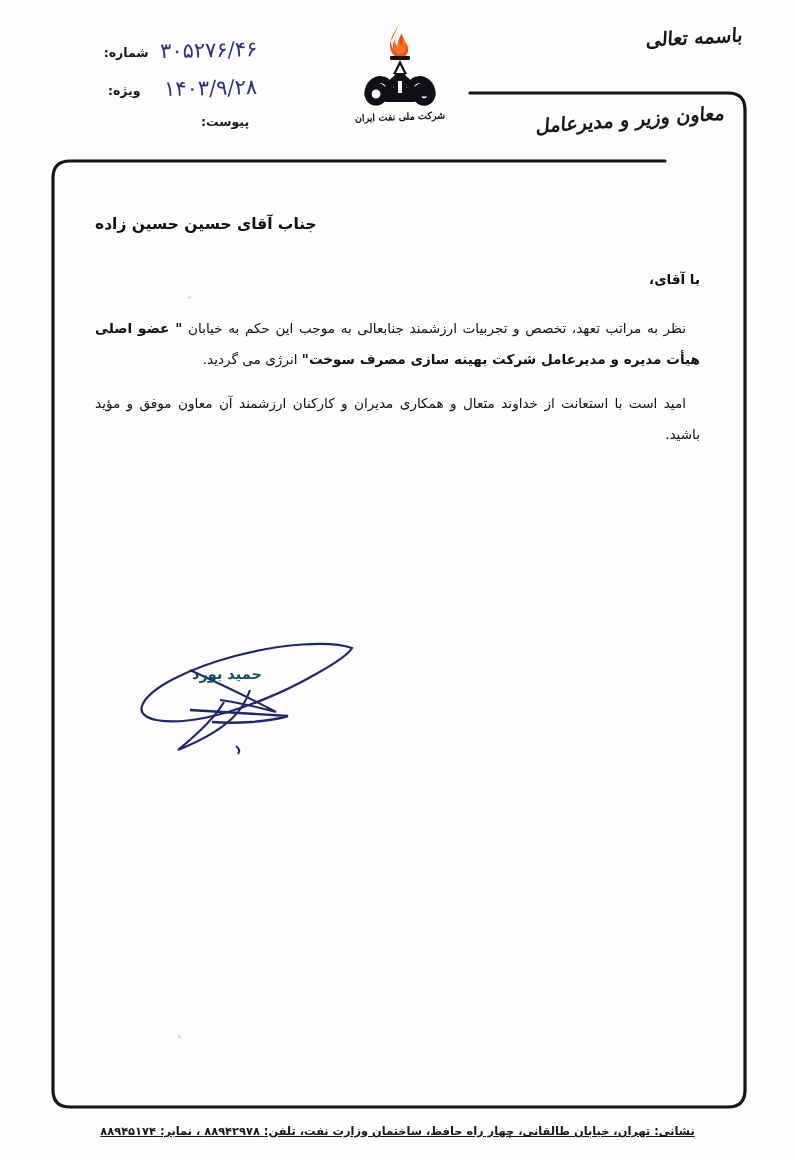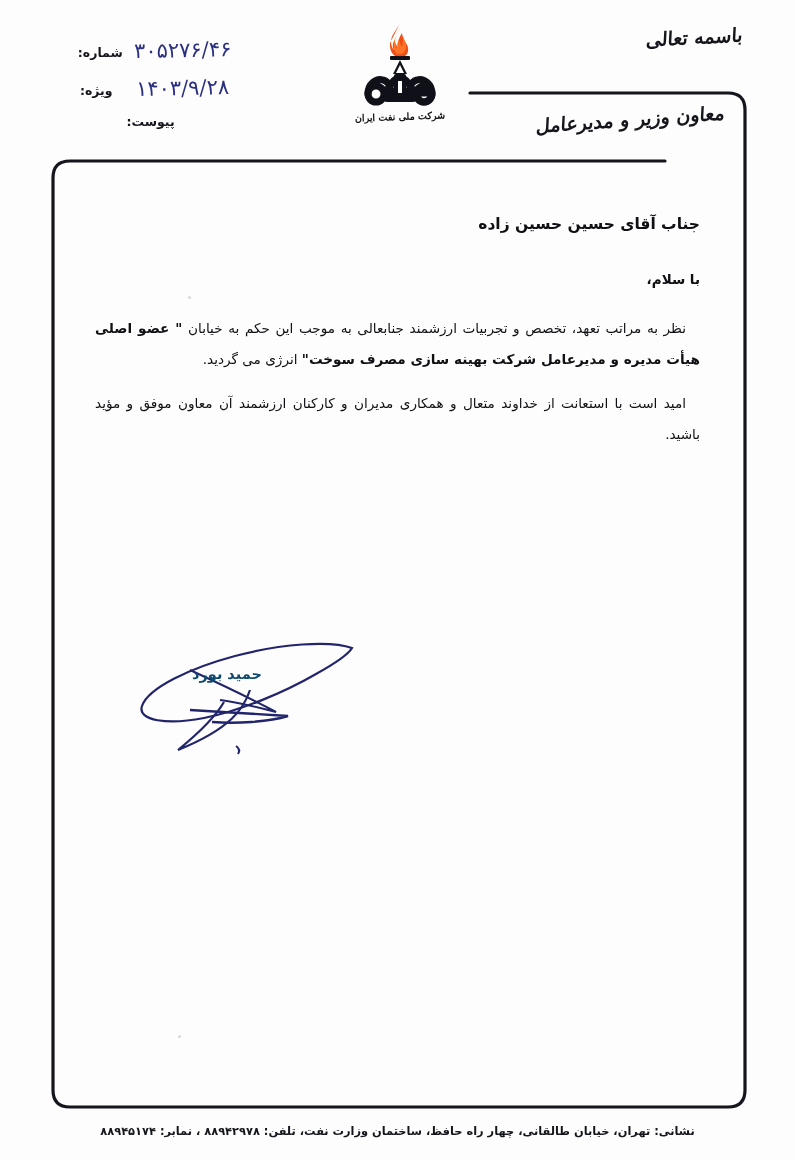--- a/index.html
+++ b/index.html
@@ -34,21 +34,21 @@
     top: 38px;
     left: 52px;
     width: 215px;
     text-align: left;
     direction: rtl;
   }
   .ref-row {
     display: flex;
     flex-direction: row-reverse;
     align-items: baseline;
-    justify-content: center;
+    justify-content: flex-end;
     height: 38px;
   }
   .ref-label {
     font-family: "DejaVu Sans", "Liberation Sans", sans-serif;
     font-size: 12.5px;
     font-weight: 700;
     color: #15161c;
     width: 56px;
     text-align: left;
     flex: none;
@@ -128,21 +128,21 @@
     left: 95px;
     direction: rtl;
     text-align: justify;
     color: #101014;
   }
 
   .addressee {
     font-family: "DejaVu Sans", "Liberation Sans", sans-serif;
     font-size: 15.5px;
     font-weight: 700;
-    text-align: right;
+    text-align: left;
     margin-bottom: 38px;
     letter-spacing: -0.2px;
   }
 
   .greeting {
     font-family: "DejaVu Sans", "Liberation Sans", sans-serif;
     font-size: 13.5px;
     font-weight: 700;
     text-align: right;
     margin-bottom: 26px;
@@ -194,20 +194,21 @@
     bottom: 22px;
     left: 0;
     width: 795px;
     text-align: center;
     direction: rtl;
     font-family: "DejaVu Sans", "Liberation Sans", sans-serif;
     font-size: 11.4px;
     font-weight: 700;
     color: #15161c;
     letter-spacing: -0.1px;
+    text-decoration: underline;
   }
 
   
   .speck {
     position: absolute;
     background: #d8d8d8;
     border-radius: 50%;
     pointer-events: none;
   }
 </style>
@@ -282,21 +283,21 @@
              Q 53 1107 53 1090
              L 53 178
              Q 53 161 70 161
              L 665 161" fill="none" stroke="#14151d" stroke-width="3.2" stroke-linecap="round"></path>
   </svg>
 
   <div class="content">
 
     <div class="addressee">جناب آقای حسین حسین زاده</div>
 
-    <div class="greeting">با سلام،</div>
+    <div class="greeting">با آقای،</div>
 
     <p class="para">
       <span>نظر به مراتب تعهد، تخصص و تجربیات ارزشمند جنابعالی به موجب این حکم به خیابان</span>
       <b>" عضو اصلی هیأت مدیره و مدیرعامل شرکت بهینه سازی مصرف سوخت"</b>
       <span>انرژی می گردید.</span>
     </p>
 
 
     <p class="para">امید است با استعانت از خداوند متعال و همکاری مدیران و کارکنان ارزشمند آن معاون موفق و مؤید باشید.</p>
   </div>

